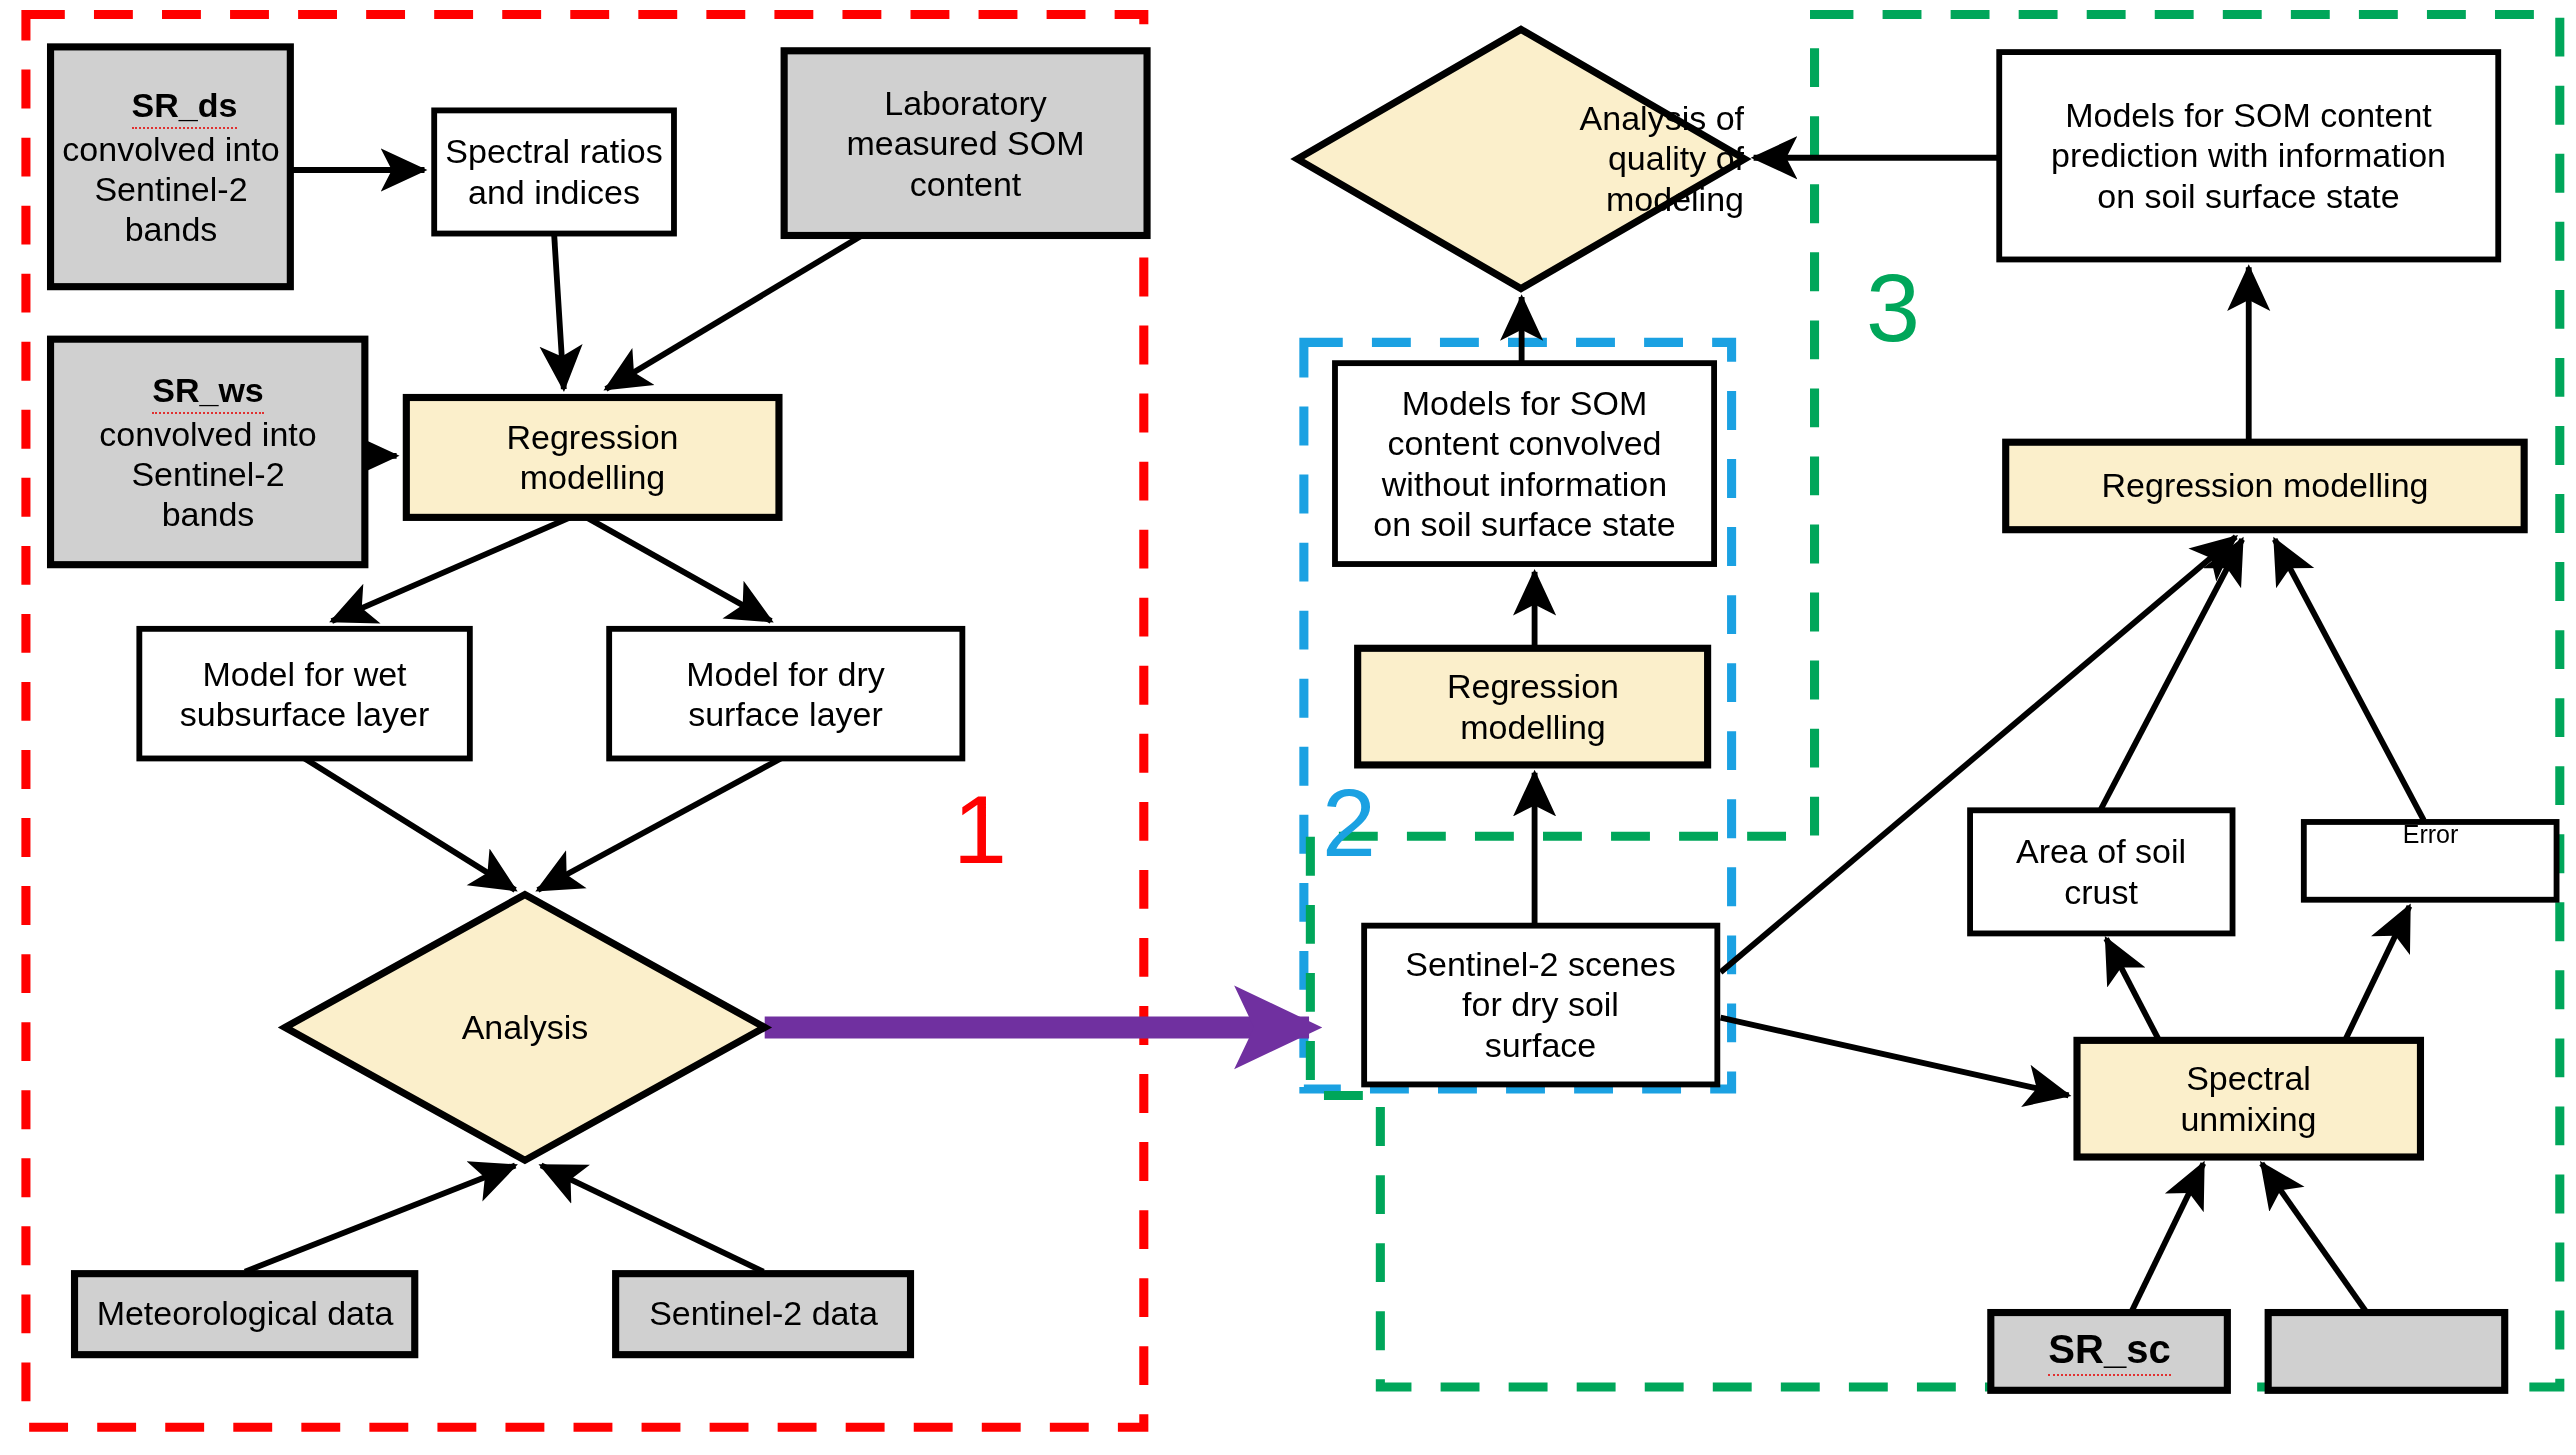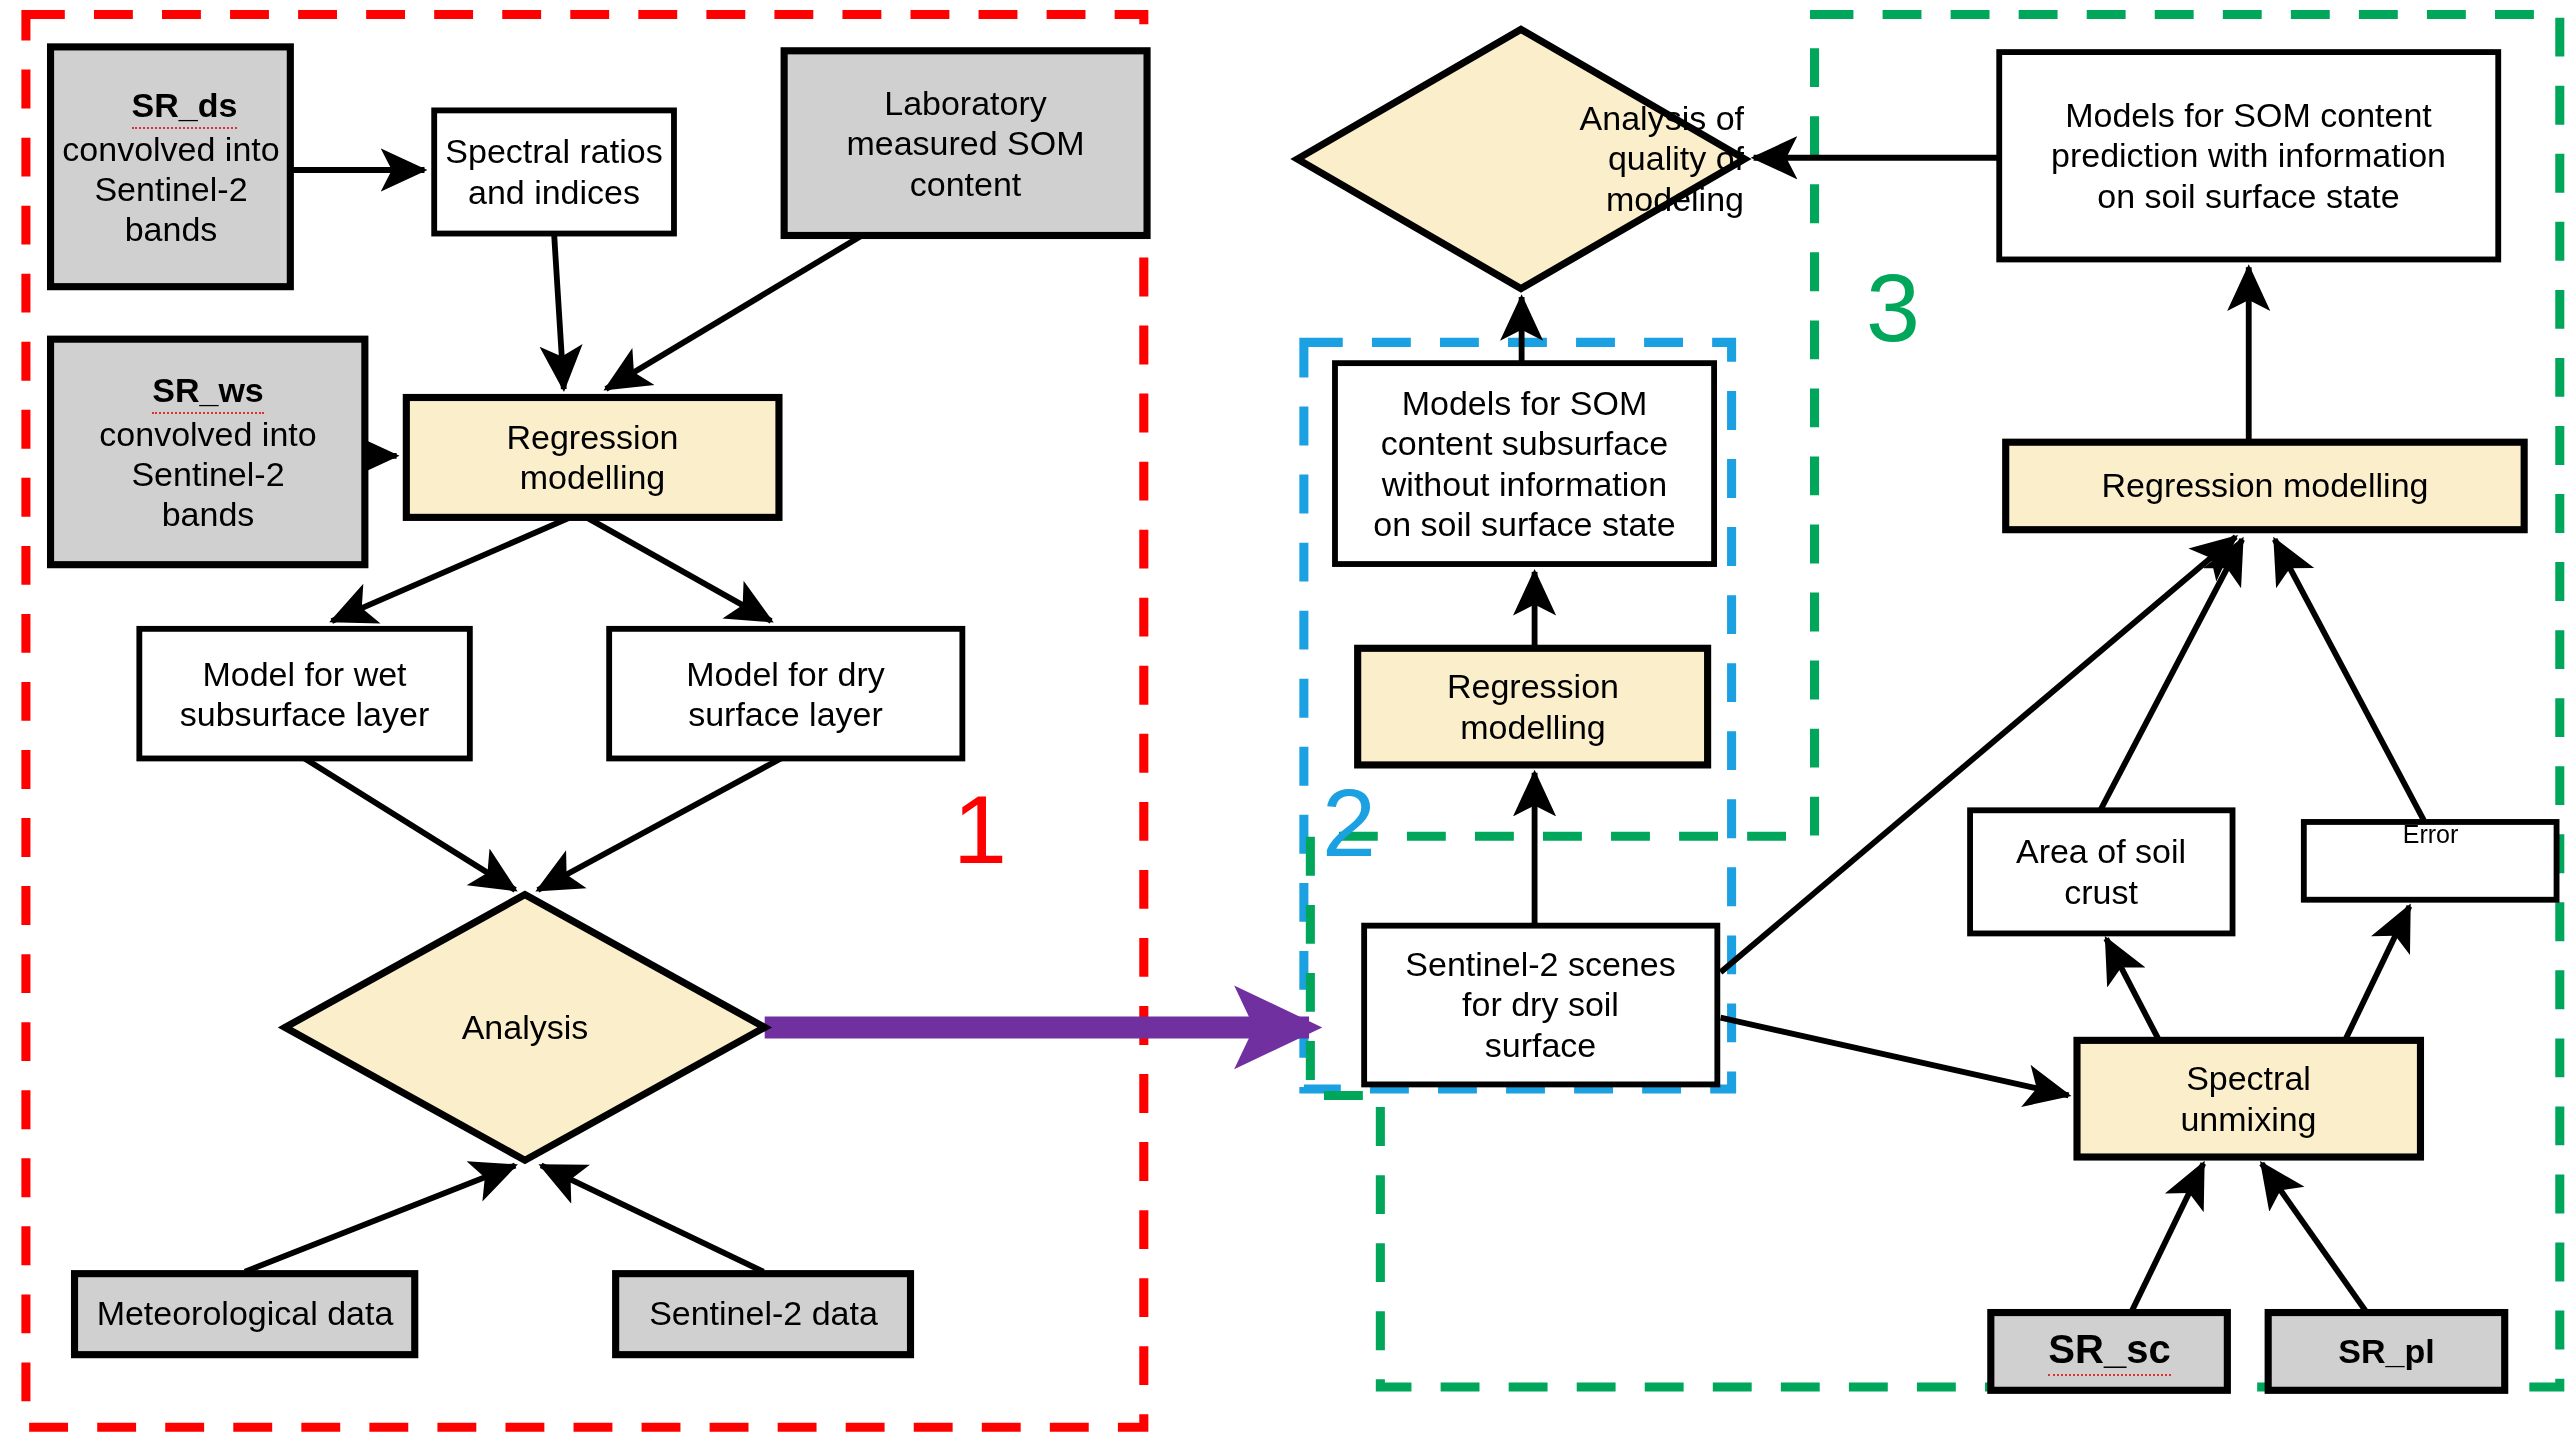--- a/index.html
+++ b/index.html
@@ -170,21 +170,21 @@
   </div>
 
   <div class="nodeLabel" style="left:1297px;top:29px;width:447px;height:259px;font-size:34px;flex-direction:column;align-items:flex-end;">
     <span>Analysis of</span>
     <span>quality of</span>
     <span>modeling</span>
   </div>
 
   <div class="nodeLabel" style="left:1335px;top:363px;width:379px;height:201px;font-size:34px;flex-direction:column;">
     <span>Models for SOM</span>
-    <span>content subsurface</span>
+    <span>content convolved</span>
     <span>without  information</span>
     <span>on soil surface state</span>
   </div>
 
   <div class="nodeLabel" style="left:1358px;top:648px;width:350px;height:117px;font-size:34px;flex-direction:column;">
     <span>Regression</span>
     <span>modelling</span>
   </div>
 
   <div class="nodeLabel" style="left:1364px;top:925px;width:353px;height:159px;font-size:34px;flex-direction:column;">
@@ -214,22 +214,19 @@
 
   <div class="nodeLabel" style="left:2077px;top:1040px;width:343px;height:117px;font-size:34px;flex-direction:column;">
     <span>Spectral</span>
     <span>unmixing</span>
   </div>
 
   <div class="nodeLabel" style="left:1991px;top:1312px;width:237px;height:78px;font-size:40px;">
     <span style="font-weight:bold;border-bottom:2.6px dotted #E03030;padding-bottom:1.3px;">SR_sc</span>
   </div>
 
-  <div class="nodeLabel" style="left:2268px;top:1312px;width:237px;height:78px;font-size:34px;">
-    <span style="font-weight:bold;">SR_pl</span>
-  </div>
 
   <div class="grp-num" style="left:953px;top:781px;font-size:97px;color:#FF0000;">1</div>
   <div class="grp-num" style="left:1322px;top:774px;font-size:97px;color:#1BA1E2;">2</div>
   <div class="grp-num" style="left:1866px;top:259px;font-size:97px;color:#00A65A;">3</div>
 
 </div>
 
 
 </body></html>

